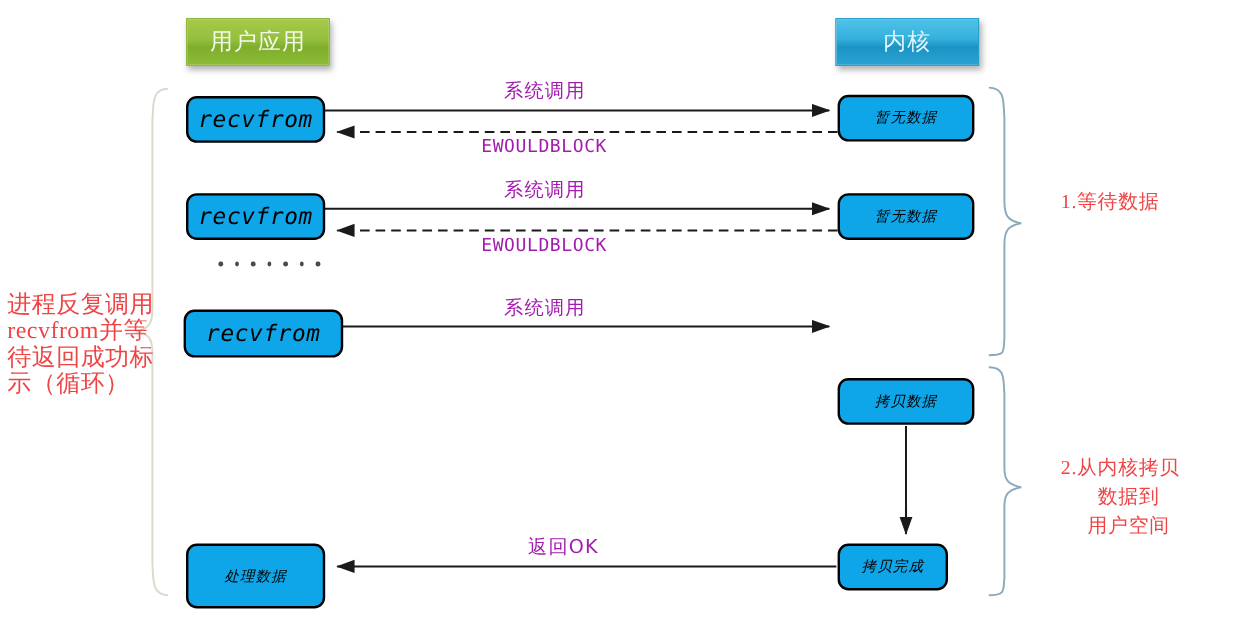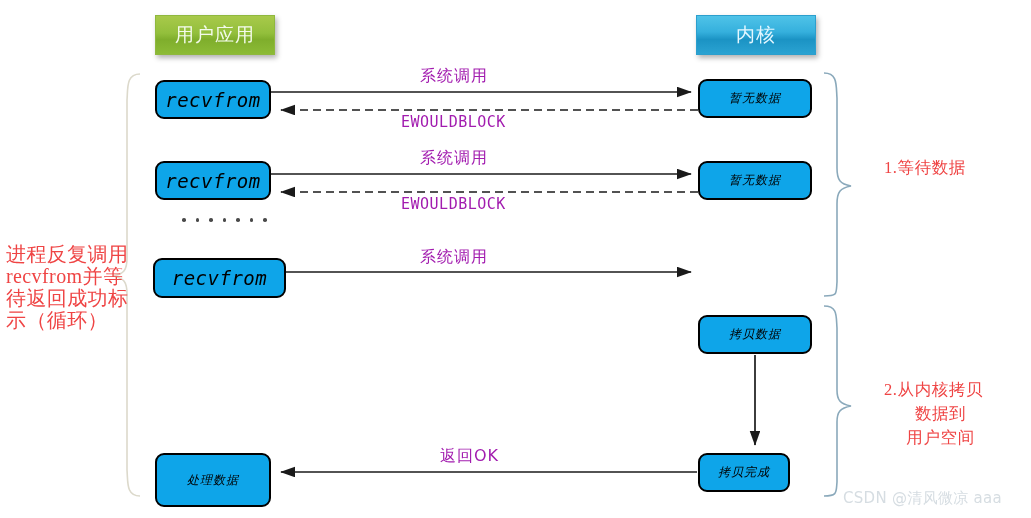--- a/index.html
+++ b/index.html
@@ -260,15 +260,14 @@
   <div class="side-note note-left">进程反复调用recvfrom并等待返回成功标示（循环）</div>
 
   <div class="side-note note-right-1">1.等待数据</div>
 
   <div class="side-note note-right-2">
     <span class="ln1">2.从内核拷贝</span>
     <span class="ln2">数据到</span>
     <span class="ln3">用户空间</span>
   </div>
 
-  <div id="watermark">CSDN @清风微凉 aaa</div>
 
 </div>
 
 </body></html>

